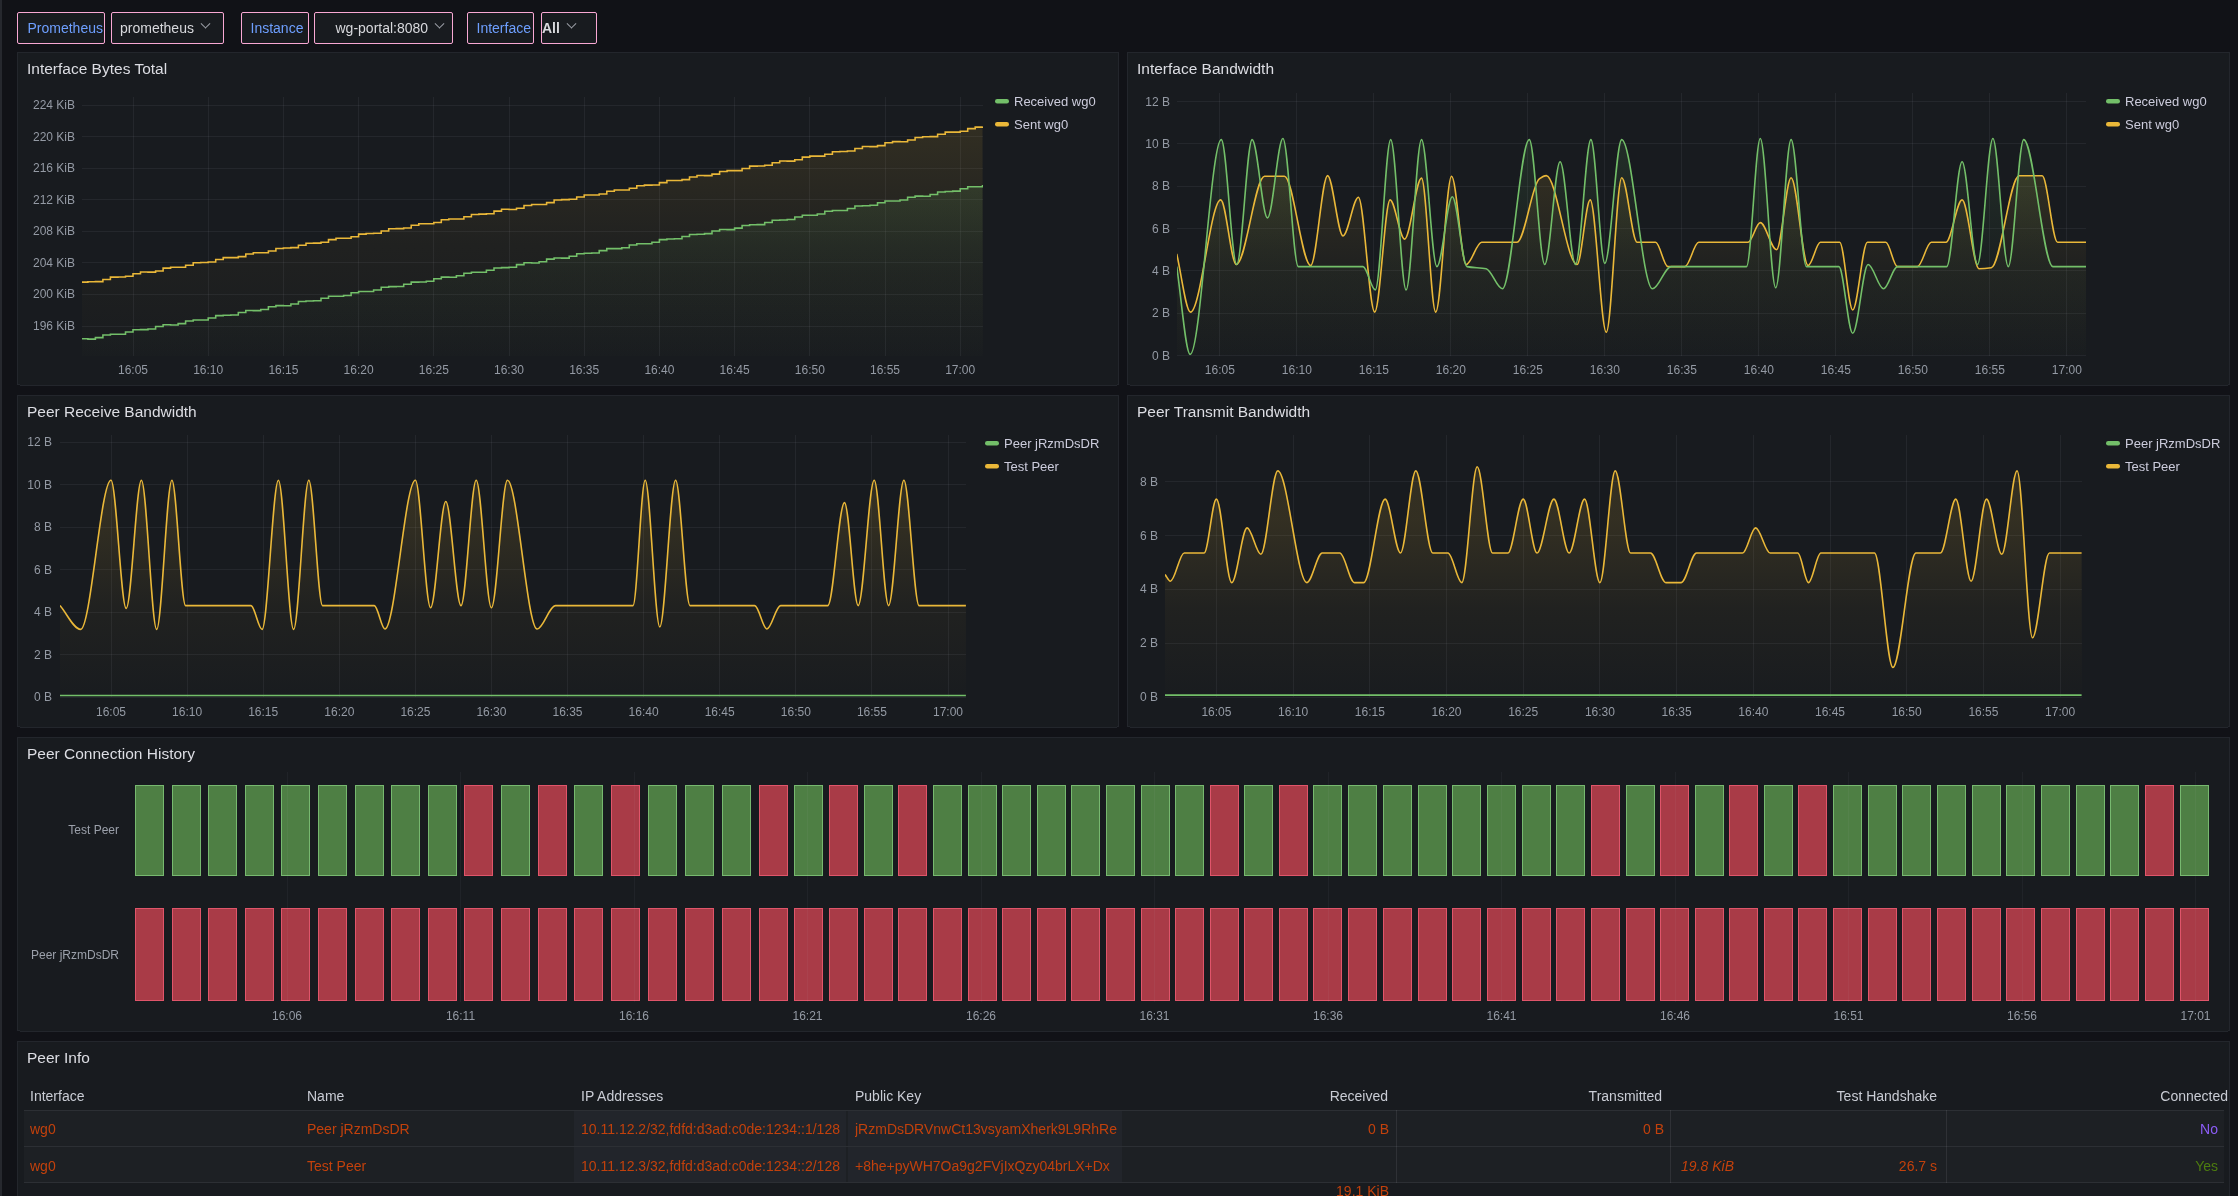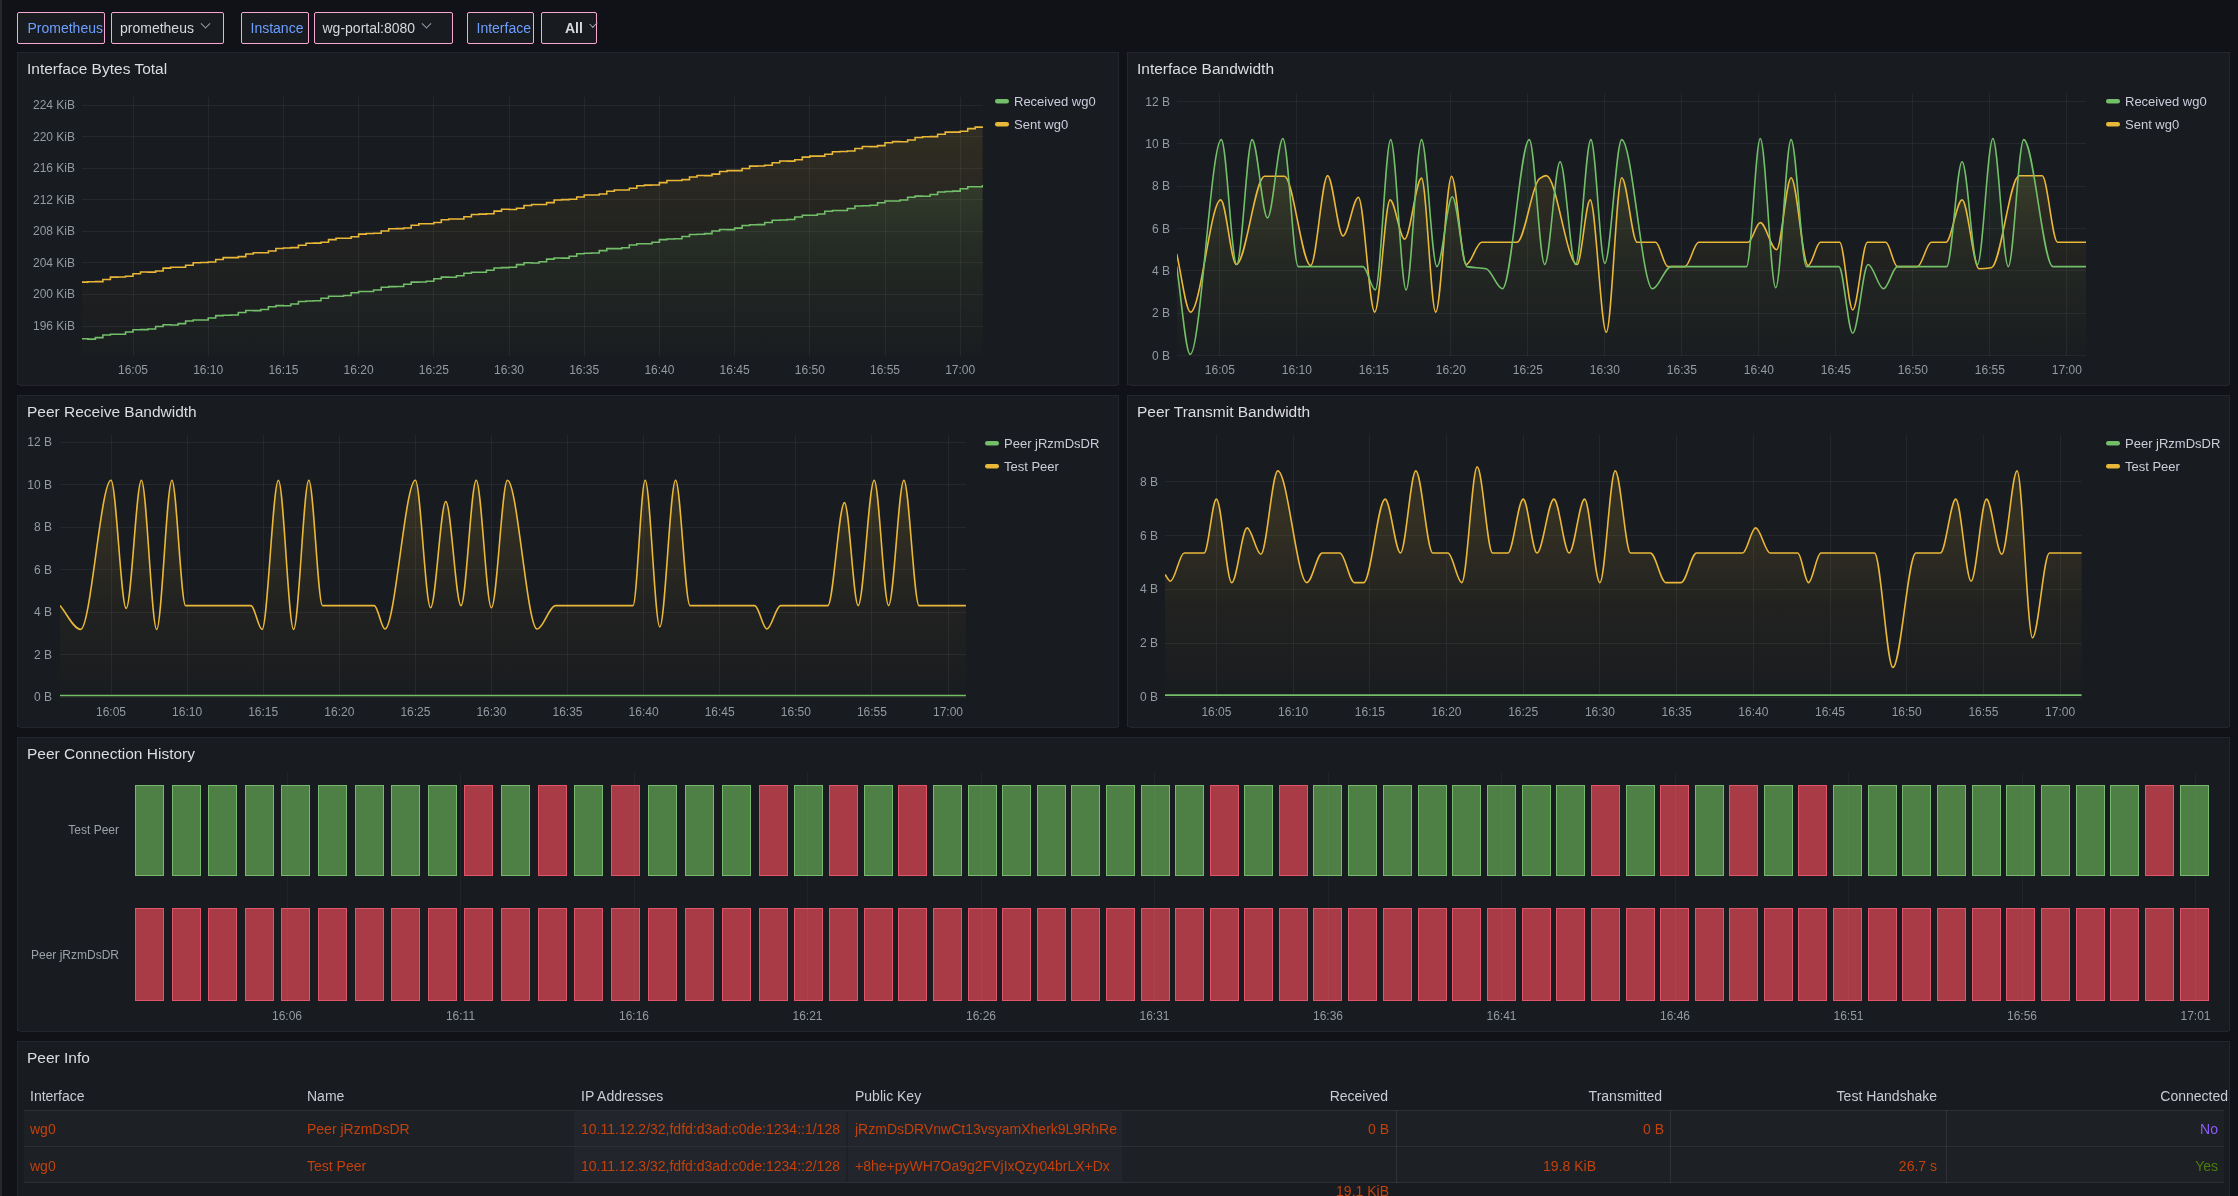--- a/index.html
+++ b/index.html
@@ -409,28 +409,28 @@
 <div class="ctl" style="left:17px;width:88px;padding-left:9.5px;">
     <span class="blue">Prometheus</span>
   </div>
 <div class="ctl" style="left:110.5px;width:113px;padding-left:8.5px;">
     <span class="white">prometheus</span>
     <span class="chev"></span>
   </div>
 <div class="ctl" style="left:240.5px;width:68px;padding-left:9px;">
     <span class="blue">Instance</span>
   </div>
-<div class="ctl" style="left:313.5px;width:139px;padding-left:8px;">
+<div class="ctl" style="left:313.5px;width:139px;padding-left:21px;">
     <span class="white">wg-portal:8080</span>
     <span class="chev"></span>
   </div>
 <div class="ctl" style="left:466.5px;width:67px;padding-left:9px;">
     <span class="blue">Interface</span>
   </div>
-<div class="ctl" style="left:541px;width:56px;padding-left:23px;">
+<div class="ctl" style="left:541px;width:56px;padding-left:0;">
     <span class="white" style="font-weight:700">All</span>
     <span class="chev"></span>
   </div>
 
 <div class="abs" style="left:24px;top:1110px;width:2200px;height:72.5px;background:rgba(204,204,220,0.028);"></div>
 <div class="abs" style="left:574px;top:1110.5px;width:272px;height:35.5px;background:#22252b;"></div>
 <div class="abs" style="left:848px;top:1110.5px;width:274px;height:35.5px;background:#22252b;"></div>
 <div class="abs" style="left:574px;top:1147px;width:272px;height:35px;background:#22252b;"></div>
 <div class="abs" style="left:848px;top:1147px;width:274px;height:35px;background:#22252b;"></div>
 <div class="abs" style="left:24px;top:1110px;width:2200px;border-top:1px solid rgba(204,204,220,0.09);"></div>
@@ -455,15 +455,15 @@
 <div class="cell" style="left:855px;top:1121px;width:266px;">jRzmDsDRVnwCt13vsyamXherk9L9RhRe</div>
 <div class="cell r" style="left:1115px;top:1121px;width:274px;">0 B</div>
 <div class="cell r" style="left:1390px;top:1121px;width:274px;">0 B</div>
 <div class="cell r" style="left:1944px;top:1121px;width:274px;color:#8b5cf6;">No</div>
 
 <div class="cell" style="left:30px;top:1158px;">wg0</div>
 <div class="cell" style="left:307px;top:1158px;">Test Peer</div>
 <div class="cell" style="left:581px;top:1158px;width:264px;">10.11.12.3/32,fdfd:d3ad:c0de:1234::2/128</div>
 <div class="cell" style="left:855px;top:1158px;width:266px;">+8he+pyWH7Oa9g2FVjIxQzy04brLX+Dx</div>
 <div class="cell r" style="left:1115px;top:1158px;width:274px;margin-top:25px;">19.1 KiB</div>
-<div class="cell r" style="left:1322px;top:1158px;width:274px;">19.8 KiB</div>
+<div class="cell r" style="left:1460px;top:1158px;width:274px;font-style:italic;">19.8 KiB</div>
 <div class="cell r" style="left:1663px;top:1158px;width:274px;">26.7 s</div>
 <div class="cell r" style="left:1944px;top:1158px;width:274px;color:#4d7c0f;">Yes</div>
 
 </body></html>

